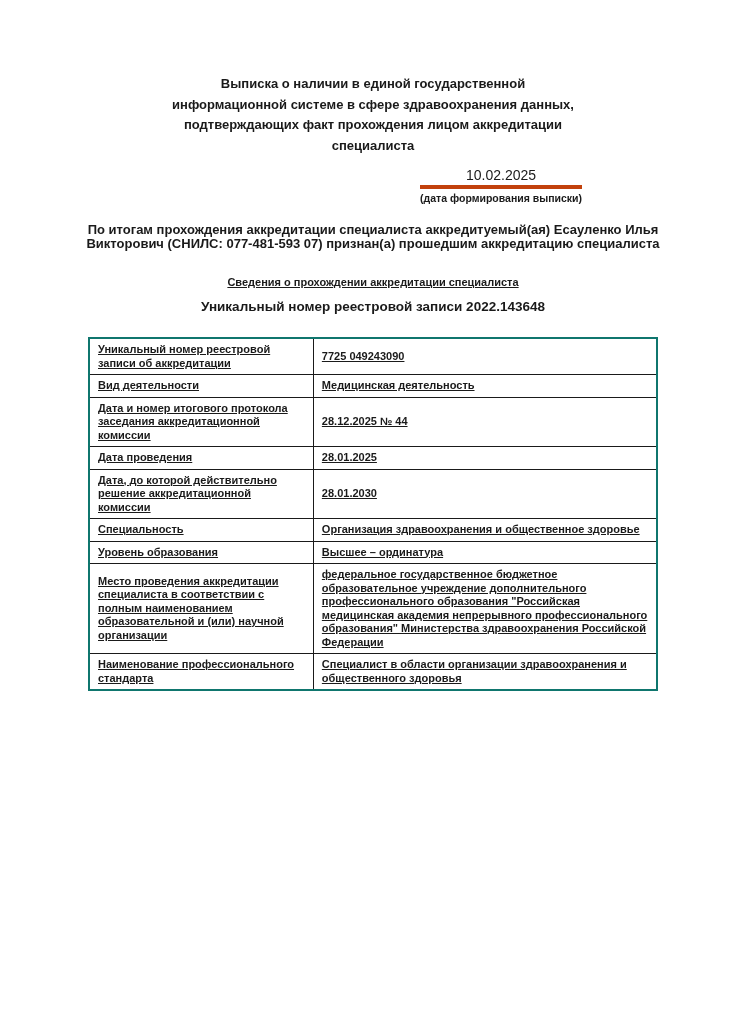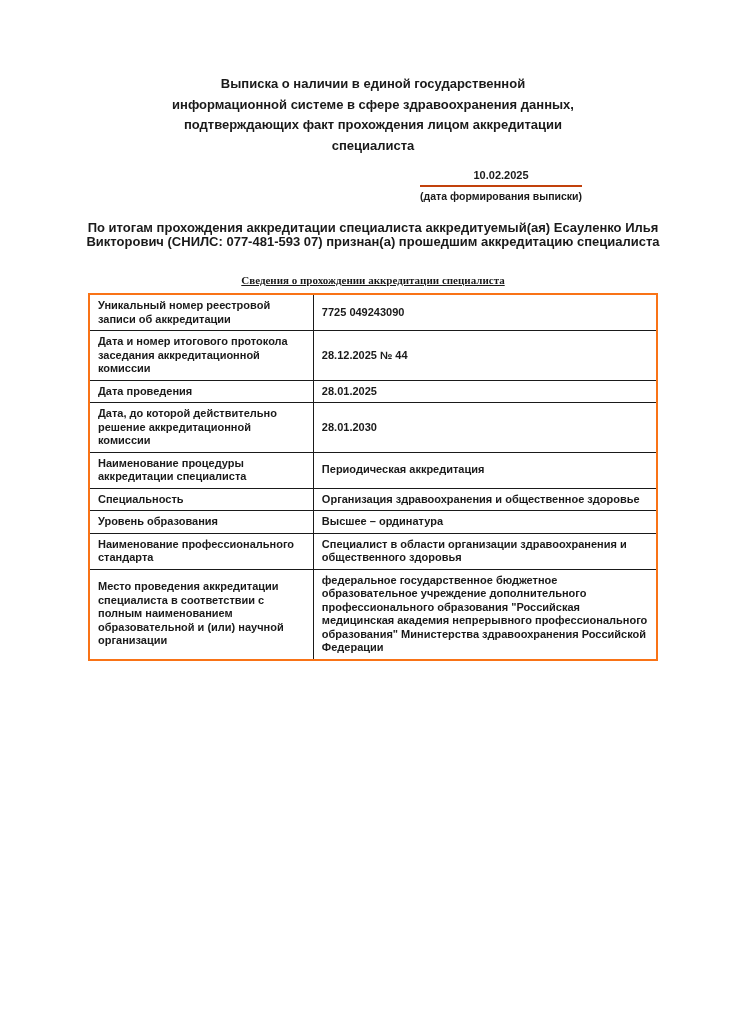--- a/index.html
+++ b/index.html
@@ -27,25 +27,25 @@
     line-height: 20.5px;
     font-weight: 700;
   }
   .date-block {
     width: max-content;
     margin: 12px 76px 0 auto;
     text-align: center;
   }
   .date-value {
     display: block;
-    font-size: 11px;
+    font-size: 14px;
     line-height: 14px;
-    font-weight: 700;
+    font-weight: 400;
     padding: 0 10px 3px 10px;
-    border-bottom: 2px solid #c2410c;
+    border-bottom: 4px solid #c2410c;
   }
   .date-label {
     display: block;
     font-size: 10.5px;
     line-height: 14px;
     font-weight: 700;
     padding-top: 2px;
     text-align: center;
   }
   .summary {
@@ -55,34 +55,34 @@
     line-height: 14px;
     font-weight: 700;
   }
   .section-heading {
     margin-top: 24px;
     text-align: center;
     font-size: 11px;
     line-height: 14px;
     font-weight: 700;
     text-decoration: underline;
-    font-family: Liberation Serif, serif;
   }
   .registry-heading {
     margin-top: 9px;
     text-align: center;
     font-size: 13.5px;
     line-height: 17px;
     font-weight: 700;
   }
   table.details {
     width: 100%;
-    margin-top: 6px;
+    margin-top: 22px;
     border-collapse: collapse;
-    border: 2px solid #f97316;
+    border: 2px solid #0f766e;
+    text-decoration: underline;
   }
   table.details td {
     border: 1.5px solid #1a1a1a;
     font-size: 11px;
     line-height: 13.5px;
     font-weight: 700;
     vertical-align: middle;
     padding: 4px 8px;
   }
   table.details td.label-cell { width: 39.5%; }
@@ -97,65 +97,66 @@
 
   <div class="date-block">
     <span class="date-value">10.02.2025</span>
     <span class="date-label">(дата формирования выписки)</span>
   </div>
 
   <div class="summary">По итогам прохождения аккредитации специалиста аккредитуемый(ая) Есауленко Илья Викторович (СНИЛС: 077-481-593 07) признан(а) прошедшим аккредитацию специалиста</div>
 
   <div class="section-heading">Сведения о прохождении аккредитации специалиста</div>
 
+  <div class="registry-heading">Уникальный номер реестровой записи 2022.143648</div>
 
   <table class="details">
     <tbody>
 
         <tr>
           <td class="label-cell">Уникальный номер реестровой записи об аккредитации</td>
           <td class="value-cell">7725 049243090</td>
         </tr>
 
+        <tr>
+          <td class="label-cell">Вид деятельности</td>
+          <td class="value-cell">Медицинская деятельность</td>
+        </tr>
 
         <tr>
           <td class="label-cell">Дата и номер итогового протокола заседания аккредитационной комиссии</td>
           <td class="value-cell">28.12.2025 № 44</td>
         </tr>
 
         <tr>
           <td class="label-cell">Дата проведения</td>
           <td class="value-cell">28.01.2025</td>
         </tr>
 
         <tr>
           <td class="label-cell">Дата, до которой действительно решение аккредитационной комиссии</td>
           <td class="value-cell">28.01.2030</td>
         </tr>
 
-        <tr>
-          <td class="label-cell">Наименование процедуры аккредитации специалиста</td>
-          <td class="value-cell">Периодическая аккредитация</td>
-        </tr>
 
         <tr>
           <td class="label-cell">Специальность</td>
           <td class="value-cell">Организация здравоохранения и общественное здоровье</td>
         </tr>
 
         <tr>
           <td class="label-cell">Уровень образования</td>
           <td class="value-cell">Высшее – ординатура</td>
         </tr>
 
         <tr>
-          <td class="label-cell">Наименование профессионального стандарта</td>
-          <td class="value-cell">Специалист в области организации здравоохранения и общественного здоровья</td>
+          <td class="label-cell">Место проведения аккредитации специалиста в соответствии с полным наименованием образовательной и (или) научной организации</td>
+          <td class="value-cell">федеральное государственное бюджетное образовательное учреждение дополнительного профессионального образования "Российская медицинская академия непрерывного профессионального образования" Министерства здравоохранения Российской Федерации</td>
         </tr>
 
         <tr>
-          <td class="label-cell">Место проведения аккредитации специалиста в соответствии с полным наименованием образовательной и (или) научной организации</td>
-          <td class="value-cell">федеральное государственное бюджетное образовательное учреждение дополнительного профессионального образования "Российская медицинская академия непрерывного профессионального образования" Министерства здравоохранения Российской Федерации</td>
+          <td class="label-cell">Наименование профессионального стандарта</td>
+          <td class="value-cell">Специалист в области организации здравоохранения и общественного здоровья</td>
         </tr>
       </tbody>
   </table>
 
 </div>
 
 </body></html>

